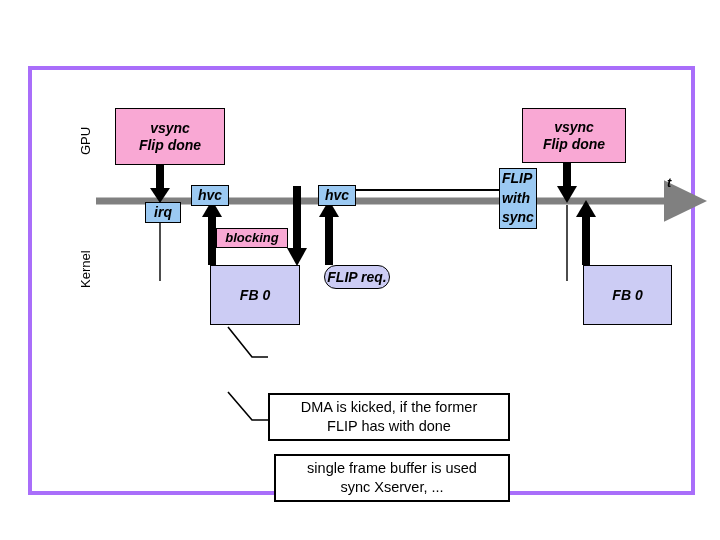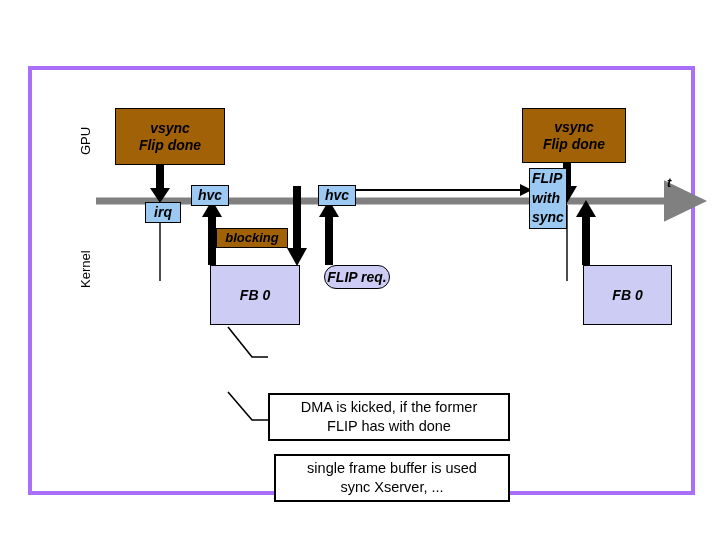--- a/index.html
+++ b/index.html
@@ -30,21 +30,21 @@
     height: 429px;
     border: 4px solid #a96efa;
     box-sizing: border-box;
     background: transparent;
   }
   
   .abs { position: absolute; box-sizing: border-box; }
 
   
   .wbox {
-    background: #a16207;
+    background: #f9a8d4;
     border: 1px solid #000000;
     color: #000000;
     font-style: italic;
     font-weight: bold;
     display: flex;
     align-items: center;
     justify-content: center;
     text-align: center;
     line-height: 1.18;
   }
@@ -192,21 +192,21 @@
   </div>
 
   <div class="abs bbox" style="left:318px; top:185px; width:38px; height:21px; font-size:14px;">
     <span>hvc</span>
   </div>
 
   <div class="abs bbox" style="left:145px; top:202px; width:36px; height:21px; font-size:14px;">
     <span>irq</span>
   </div>
 
-  <div class="abs bbox" style="left:529px; top:168px; width:38px; height:61px; font-size:14px; flex-direction:column; justify-content:space-around; align-items:flex-start; padding-left:2px;">
+  <div class="abs bbox" style="left:499px; top:168px; width:38px; height:61px; font-size:14px; flex-direction:column; justify-content:space-around; align-items:flex-start; padding-left:2px;">
     <span>FLIP</span>
     <span>with</span>
     <span>sync</span>
   </div>
 
   <div class="abs wbox" style="left:216px; top:228px; width:72px; height:20px; font-size:13px;">
     <span>blocking</span>
   </div>
 
   <div class="abs lbox" style="left:210px; top:265px; width:90px; height:60px; font-size:14px;">

